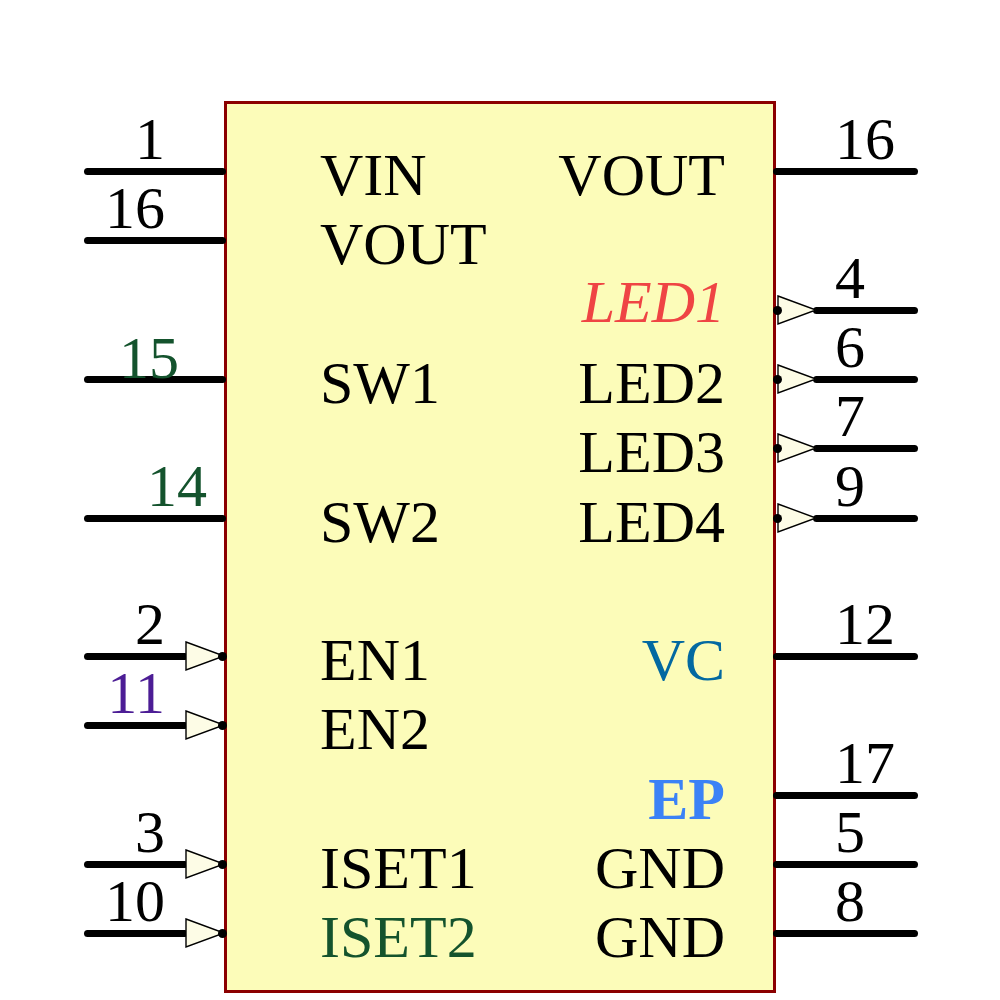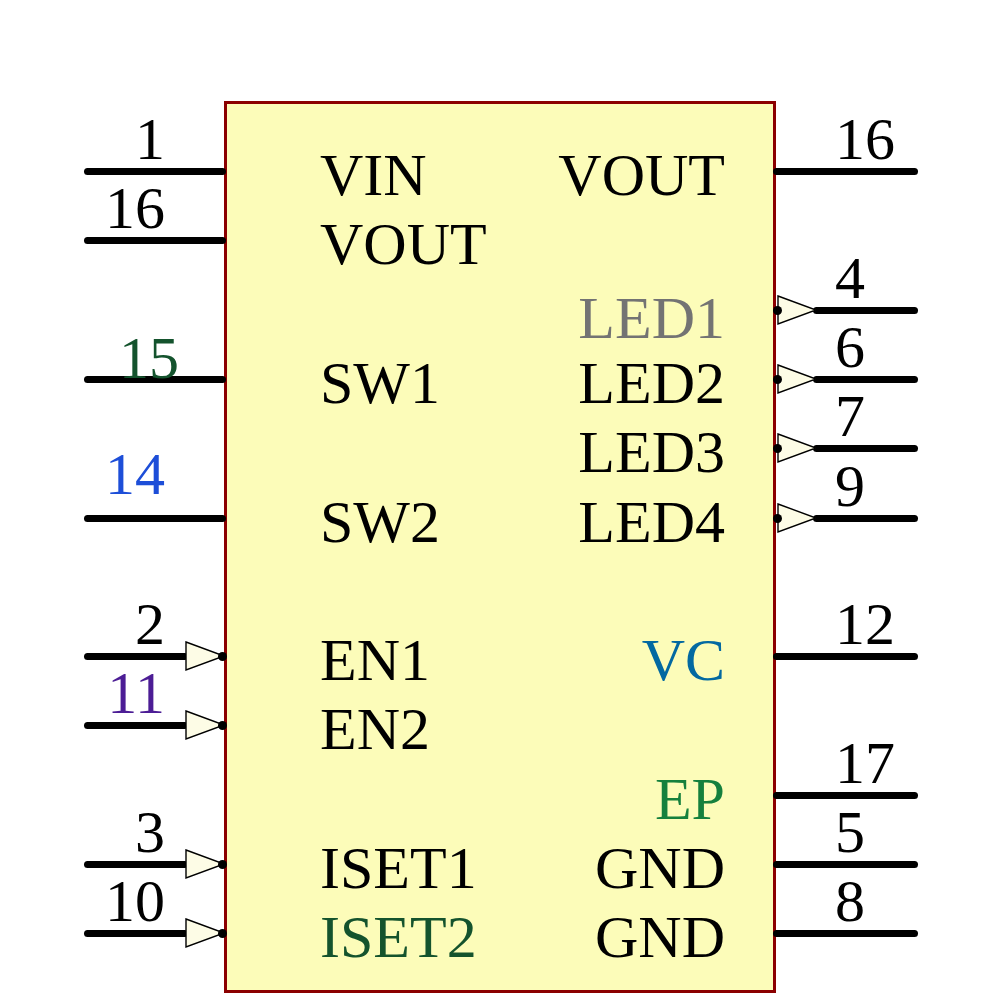--- a/index.html
+++ b/index.html
@@ -51,21 +51,21 @@
       <div class="pin-line" style="background: rgb(0, 0, 0); top: 167.5px; left: 84px; width: 142px;"></div>
       <div class="pin-number num-left" style="top: 109px; color: rgb(0, 0, 0);">1</div>
       <div class="pin-label lab-left" style="top: 145px; color: rgb(0, 0, 0);">VIN</div>
       <div class="pin-line" style="background: rgb(0, 0, 0); top: 236.5px; left: 84px; width: 142px;"></div>
       <div class="pin-number num-left" style="top: 178px; color: rgb(0, 0, 0);">16</div>
       <div class="pin-label lab-left" style="top: 214px; color: rgb(0, 0, 0);">VOUT</div>
       <div class="pin-line" style="background: rgb(0, 0, 0); top: 375.5px; left: 84px; width: 142px;"></div>
       <div class="pin-number num-left" style="top: 328px; color: #14532d; margin-left: 14px;">15</div>
       <div class="pin-label lab-left" style="top: 353px; color: rgb(0, 0, 0);">SW1</div>
       <div class="pin-line" style="background: rgb(0, 0, 0); top: 514.5px; left: 84px; width: 142px;"></div>
-      <div class="pin-number num-left" style="top: 444px; color: #1d4ed8;">14</div>
+      <div class="pin-number num-left" style="top: 456px; color: #14532d; padding-left: 42px;">14</div>
       <div class="pin-label lab-left" style="top: 492px; color: rgb(0, 0, 0);">SW2</div>
       <div class="pin-line" style="background: rgb(0, 0, 0); top: 652.5px; left: 84px; width: 104px;"></div>
       <svg class="arrow" width="41" height="30" style="left: 185px; top: 641px;">
         <polygon points="1,1 39,15 1,29" fill="#FDFCE6" stroke="#000000" stroke-width="1.4"></polygon>
       </svg>
       <div class="pin-dot" style="left: 217.5px; top: 651.5px; background: rgb(0, 0, 0);"></div>
       <div class="pin-number num-left" style="top: 594px; color: rgb(0, 0, 0);">2</div>
       <div class="pin-label lab-left" style="top: 630px; color: rgb(0, 0, 0);">EN1</div>
       <div class="pin-line" style="background: rgb(0, 0, 0); top: 721.5px; left: 84px; width: 104px;"></div>
       <svg class="arrow" width="41" height="30" style="left: 185px; top: 710px;">
@@ -90,21 +90,21 @@
       <div class="pin-label lab-left" style="top: 907px; color: #14532d;">ISET2</div>
       <div class="pin-line" style="background: rgb(0, 0, 0); top: 167.5px; left: 773px; width: 145px;"></div>
       <div class="pin-number num-right" style="top: 109px; color: rgb(0, 0, 0);">16</div>
       <div class="pin-label lab-right" style="top: 145px; color: rgb(0, 0, 0);">VOUT</div>
       <div class="pin-line" style="background: rgb(0, 0, 0); top: 306.5px; left: 813px; width: 105px;"></div>
       <svg class="arrow" width="41" height="30" style="left: 777px; top: 295px;">
         <polygon points="1,1 39,15 1,29" fill="#FDFCE6" stroke="#000000" stroke-width="1.4"></polygon>
       </svg>
       <div class="pin-dot" style="left: 772.5px; top: 305.5px; background: rgb(0, 0, 0);"></div>
       <div class="pin-number num-right" style="top: 248px; color: rgb(0, 0, 0);">4</div>
-      <div class="pin-label lab-right" style="top: 288px; color: #737373;">LED1</div>
+      <div class="pin-label lab-right" style="top: 272px; color: #ef4444; font-style: italic;">LED1</div>
       <div class="pin-line" style="background: rgb(0, 0, 0); top: 375.5px; left: 813px; width: 105px;"></div>
       <svg class="arrow" width="41" height="30" style="left: 777px; top: 364px;">
         <polygon points="1,1 39,15 1,29" fill="#FDFCE6" stroke="#000000" stroke-width="1.4"></polygon>
       </svg>
       <div class="pin-dot" style="left: 772.5px; top: 374.5px; background: rgb(0, 0, 0);"></div>
       <div class="pin-number num-right" style="top: 317px; color: rgb(0, 0, 0);">6</div>
       <div class="pin-label lab-right" style="top: 353px; color: rgb(0, 0, 0);">LED2</div>
       <div class="pin-line" style="background: rgb(0, 0, 0); top: 444.5px; left: 813px; width: 105px;"></div>
       <svg class="arrow" width="41" height="30" style="left: 777px; top: 433px;">
         <polygon points="1,1 39,15 1,29" fill="#FDFCE6" stroke="#000000" stroke-width="1.4"></polygon>
@@ -117,21 +117,21 @@
         <polygon points="1,1 39,15 1,29" fill="#FDFCE6" stroke="#000000" stroke-width="1.4"></polygon>
       </svg>
       <div class="pin-dot" style="left: 772.5px; top: 513.5px; background: rgb(0, 0, 0);"></div>
       <div class="pin-number num-right" style="top: 456px; color: rgb(0, 0, 0);">9</div>
       <div class="pin-label lab-right" style="top: 492px; color: rgb(0, 0, 0);">LED4</div>
       <div class="pin-line" style="background: rgb(0, 0, 0); top: 652.5px; left: 773px; width: 145px;"></div>
       <div class="pin-number num-right" style="top: 594px; color: rgb(0, 0, 0);">12</div>
       <div class="pin-label lab-right" style="top: 630px; color: #0369a1;">VC</div>
       <div class="pin-line" style="background: rgb(0, 0, 0); top: 791.5px; left: 773px; width: 145px;"></div>
       <div class="pin-number num-right" style="top: 733px; color: rgb(0, 0, 0);">17</div>
-      <div class="pin-label lab-right" style="top: 769px; color: #15803d;">EP</div>
+      <div class="pin-label lab-right" style="top: 769px; color: #3b82f6; font-weight: bold;">EP</div>
       <div class="pin-line" style="background: rgb(0, 0, 0); top: 860.5px; left: 773px; width: 145px;"></div>
       <div class="pin-number num-right" style="top: 802px; color: rgb(0, 0, 0);">5</div>
       <div class="pin-label lab-right" style="top: 838px; color: rgb(0, 0, 0);">GND</div>
       <div class="pin-line" style="background: rgb(0, 0, 0); top: 929.5px; left: 773px; width: 145px;"></div>
       <div class="pin-number num-right" style="top: 871px; color: rgb(0, 0, 0);">8</div>
       <div class="pin-label lab-right" style="top: 907px; color: rgb(0, 0, 0);">GND</div>
     </div>
 </div>
 
 </body></html>

